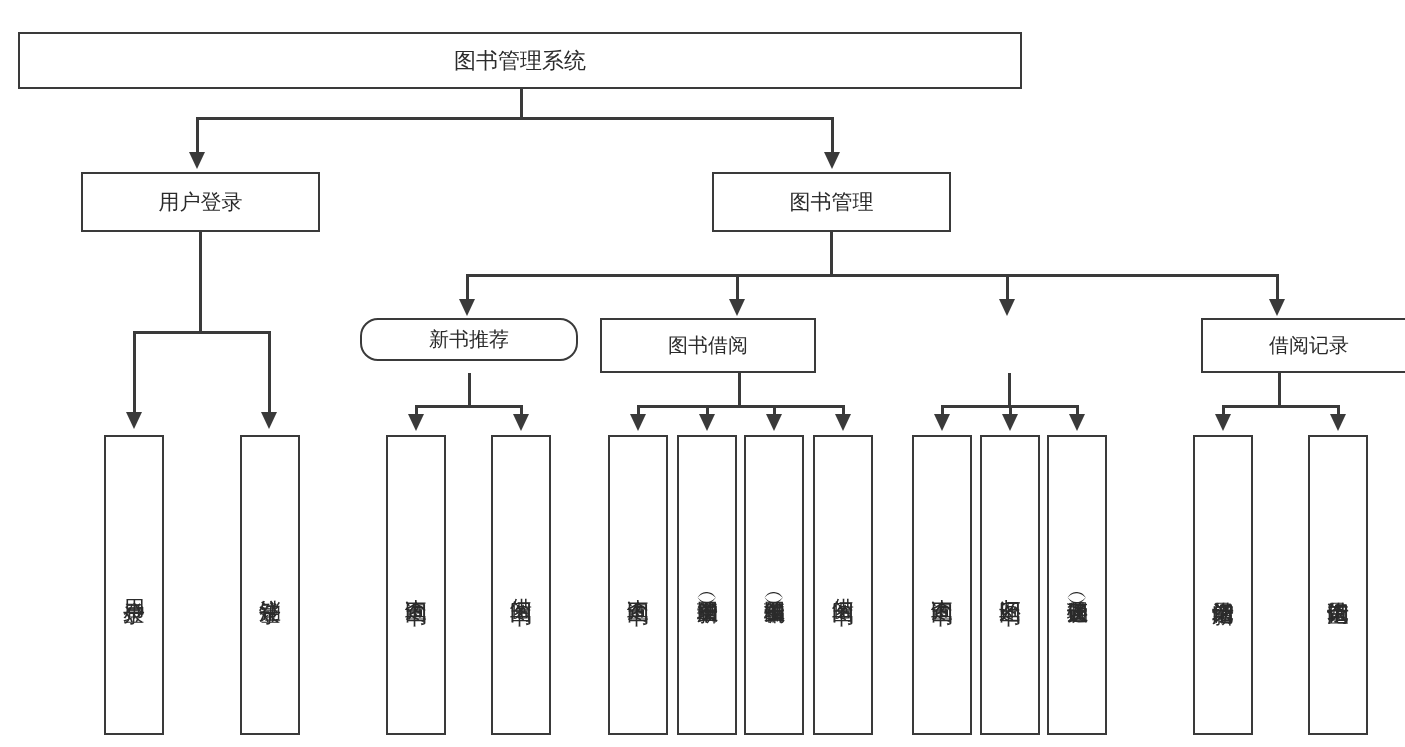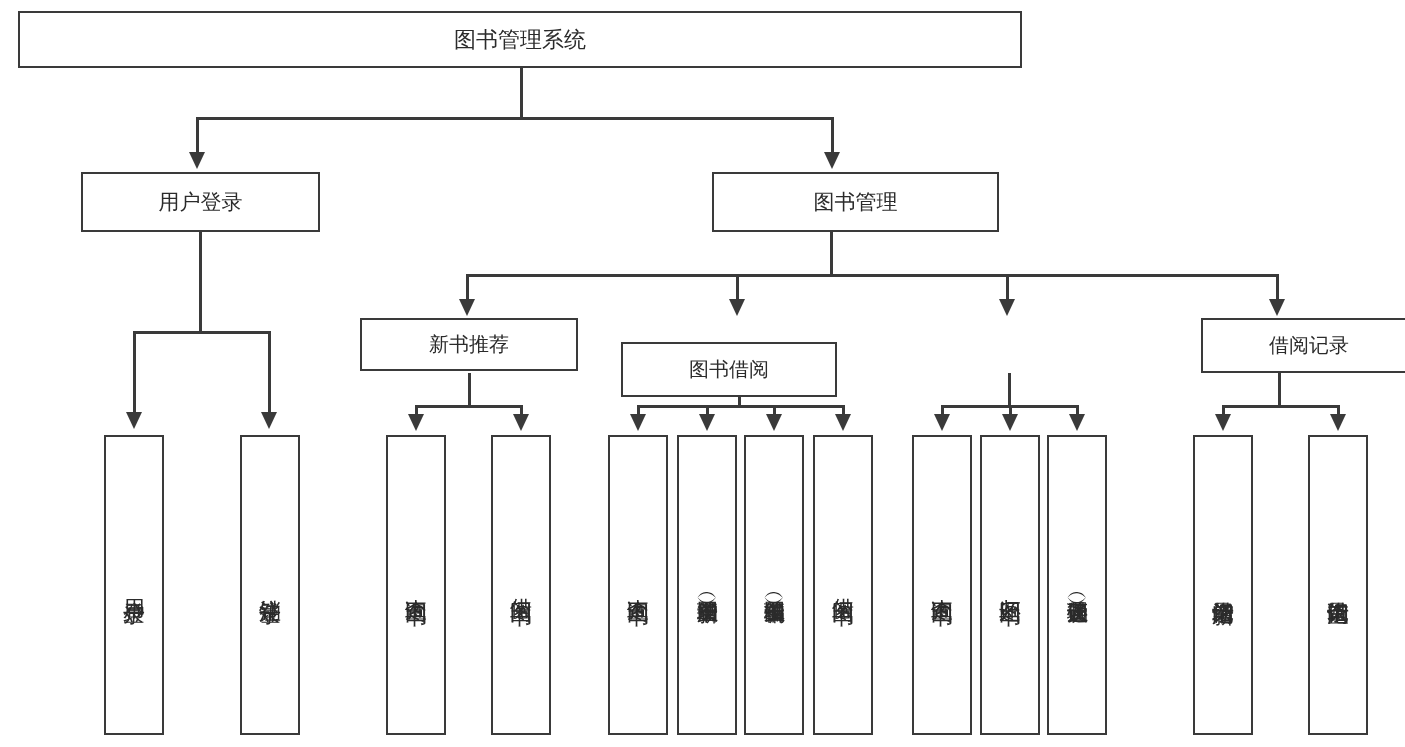--- a/index.html
+++ b/index.html
@@ -24,20 +24,21 @@
     display:flex;
     align-items:center;
     justify-content:center;
     color:#2b2b2b;
     line-height:1.18;
     text-align:center;
     z-index:3;
   }
   .node.root{
     font-size:22px;
+    margin-top:21px;
   }
   .node.lvl1{
     font-size:21px;
   }
   .node.lvl2{
     font-size:20px;
   }
   
   .node.leaf{
     font-size:22px;
@@ -96,21 +97,21 @@
   <div class="conn hline" style="left:196px;top:117px;width:638px;"></div>
 
   <div class="conn vline" style="left:196px;top:117px;height:38px;"></div>
   <div class="arrow" style="left:189px;top:152px;"></div>
   <div class="conn vline" style="left:831px;top:117px;height:38px;"></div>
   <div class="arrow" style="left:824px;top:152px;"></div>
 
   <div class="node lvl1" style="left:81px;top:172px;width:239px;height:60px;">
     <span>用户登录</span>
   </div>
-  <div class="node lvl1" style="left:712px;top:172px;width:287px;height:60px;">
+  <div class="node lvl1" style="left:712px;top:172px;width:239px;height:60px;">
     <span>图书管理</span>
   </div>
 
   <div class="conn vline" style="left:199px;top:232px;height:101px;"></div>
   <div class="conn hline" style="left:133px;top:331px;width:138px;"></div>
   <div class="conn vline" style="left:133px;top:331px;height:84px;"></div>
   <div class="arrow" style="left:126px;top:412px;"></div>
   <div class="conn vline" style="left:268px;top:331px;height:84px;"></div>
   <div class="arrow" style="left:261px;top:412px;"></div>
 
@@ -118,24 +119,24 @@
   <div class="conn hline" style="left:466px;top:274px;width:812px;"></div>
   <div class="conn vline" style="left:466px;top:274px;height:28px;"></div>
   <div class="arrow" style="left:459px;top:299px;"></div>
   <div class="conn vline" style="left:736px;top:274px;height:28px;"></div>
   <div class="arrow" style="left:729px;top:299px;"></div>
   <div class="conn vline" style="left:1006px;top:274px;height:28px;"></div>
   <div class="arrow" style="left:999px;top:299px;"></div>
   <div class="conn vline" style="left:1276px;top:274px;height:28px;"></div>
   <div class="arrow" style="left:1269px;top:299px;"></div>
 
-  <div class="node lvl2" style="left:360px;top:318px;width:218px;height:53px;">
+  <div class="node lvl2" style="left:360px;top:318px;width:218px;height:43px;border-radius:18px;">
     <span>新书推荐</span>
   </div>
-  <div class="node lvl2" style="left:621px;top:318px;width:216px;height:55px;margin-top:24px;">
+  <div class="node lvl2" style="left:600px;top:318px;width:216px;height:55px;">
     <span>图书借阅</span>
   </div>
   <div class="node lvl2" style="left:1172px;top:318px;width:216px;height:55px;margin-left:29px;">
     <span>借阅记录</span>
   </div>
 
   <div class="conn vline" style="left:468px;top:373px;height:34px;"></div>
   <div class="conn hline" style="left:415px;top:405px;width:108px;"></div>
   <div class="conn vline" style="left:415px;top:405px;height:12px;"></div>
   <div class="arrow" style="left:408px;top:414px;"></div>

